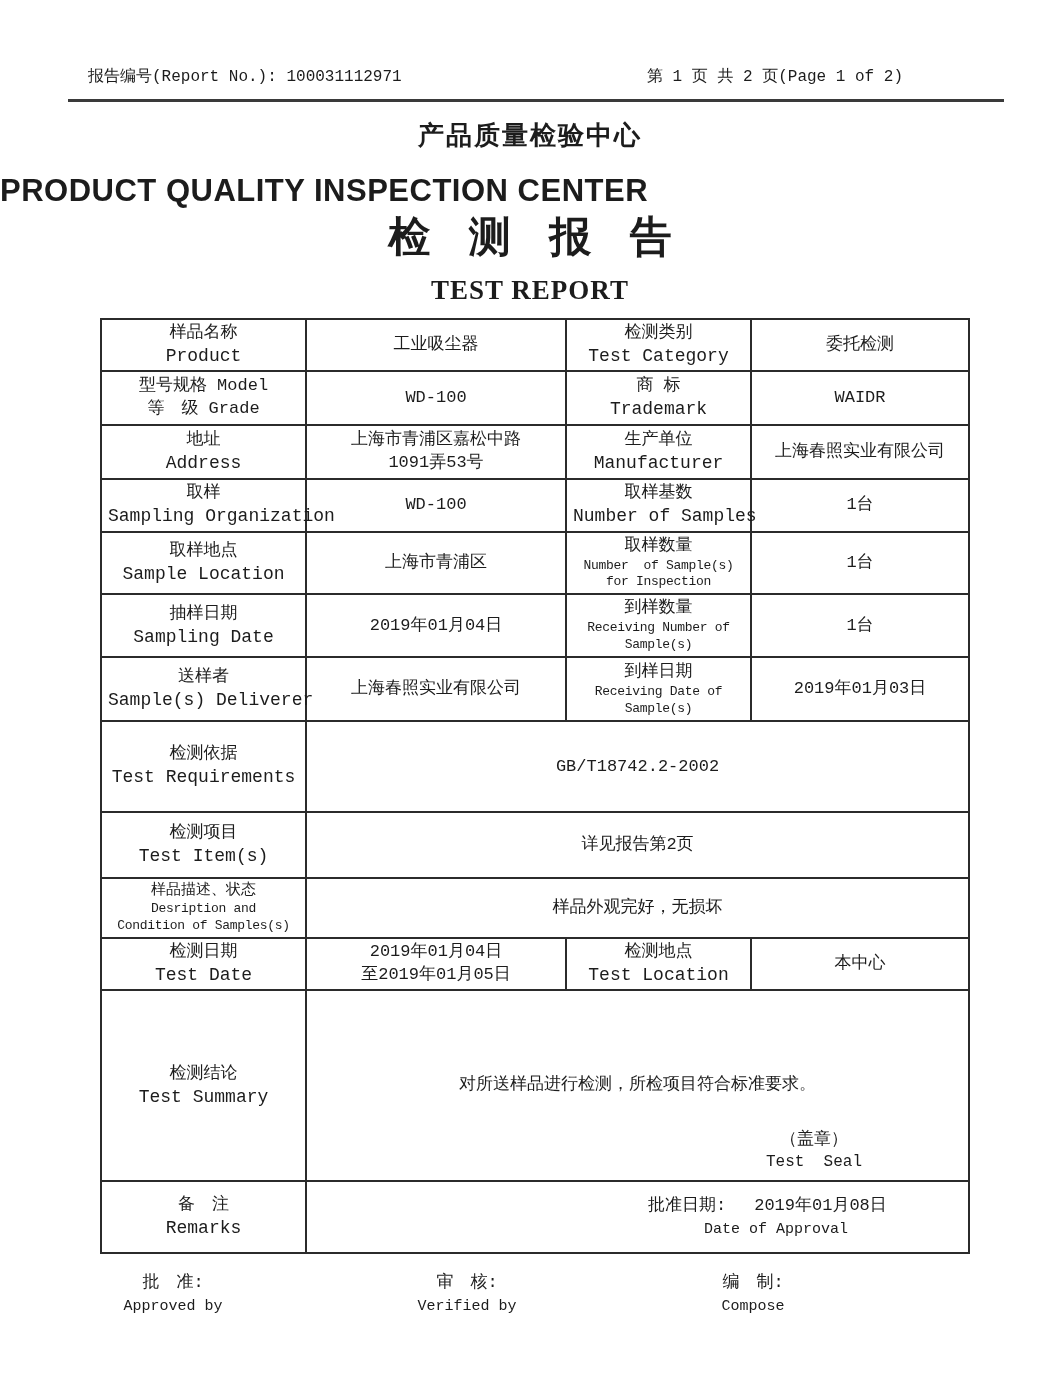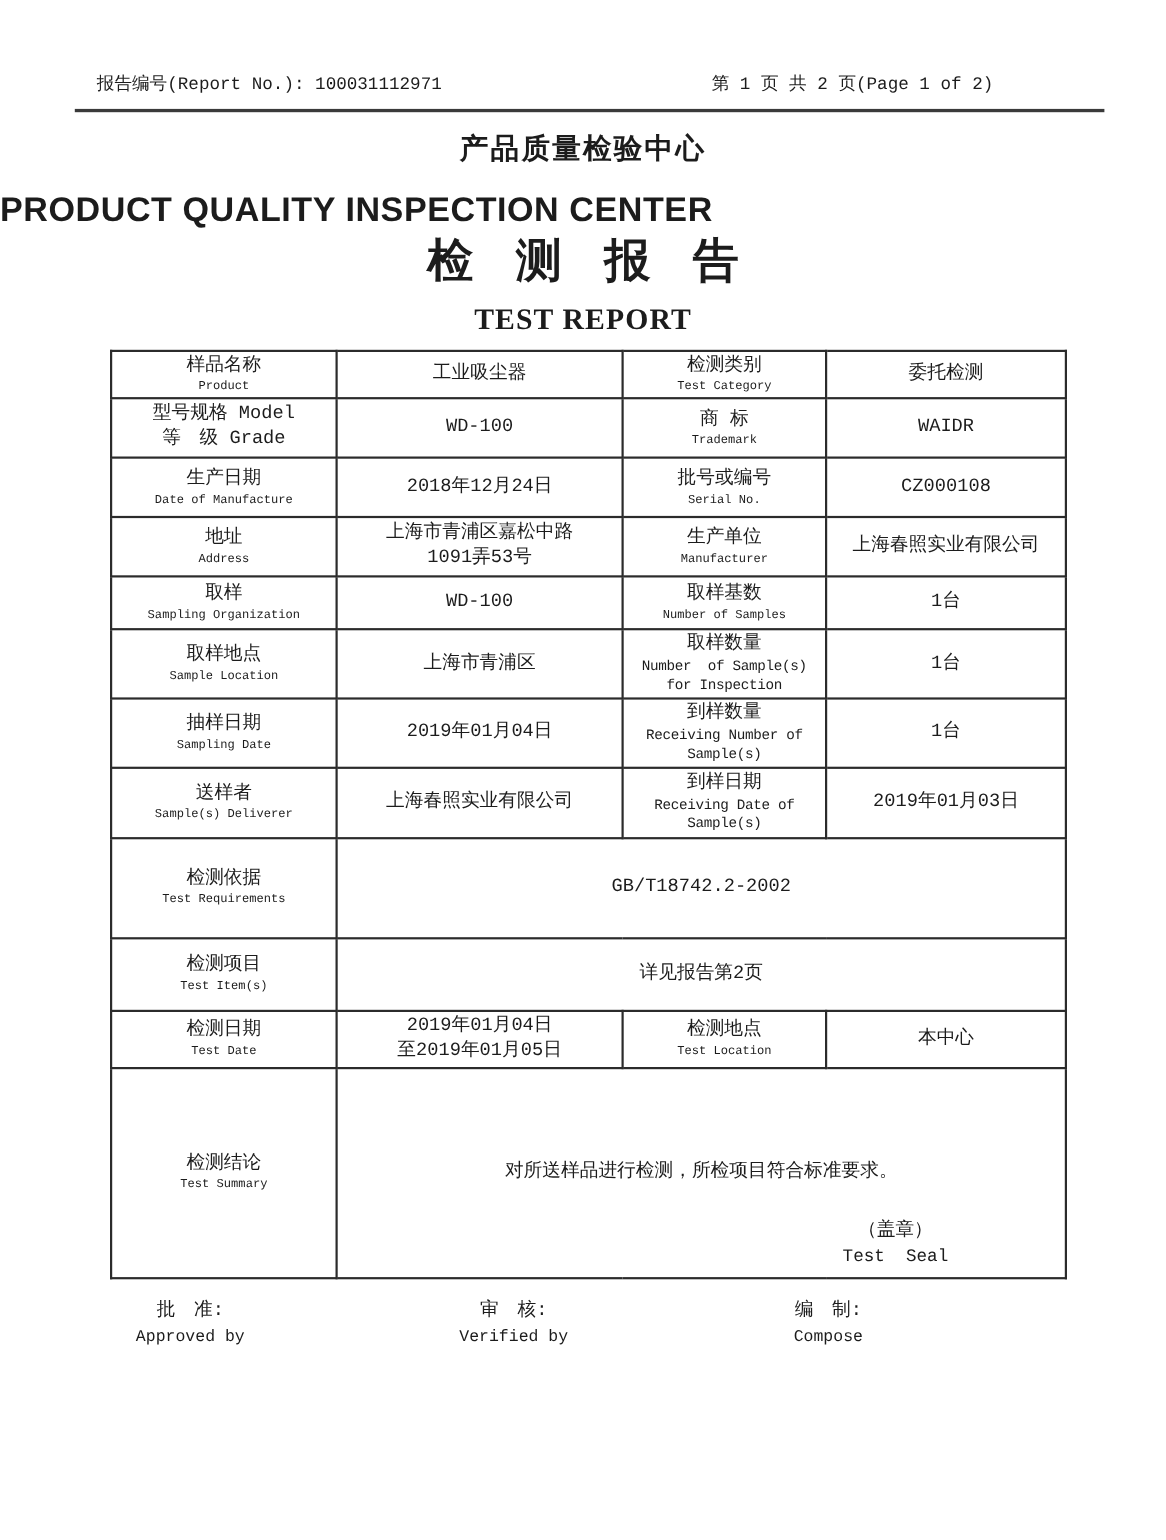--- a/index.html
+++ b/index.html
@@ -47,21 +47,21 @@
     border-collapse: collapse; table-layout: fixed;
     width: 868px; margin: 12px 0 0 100px;
   }
   table.report td {
     border: 2px solid #2b2b2b;
     text-align: center; vertical-align: middle;
     padding: 2px 6px;
     font-size: 17px; line-height: 1.3;
   }
   .zh { font-size: 17px; line-height: 1.35; white-space: pre; }
-  .en { font-size: 11px; line-height: 1.3; white-space: pre; }
+  .en { font-size: 18px; line-height: 1.3; white-space: pre; }
   .en.tight { font-size: 13px; letter-spacing: -0.3px; }
   td.val-left { text-align: left; padding-left: 26px; }
   td.req-val  { text-align: left; padding-left: 58px; border-radius: 32px; }
   td.summary-cell {
     position: relative; vertical-align: top; text-align: left;
     padding: 46px 10px 8px 26px;
   }
   .seal {
     position: absolute; right: 106px; bottom: 8px;
     text-align: center;
@@ -124,32 +124,20 @@
     </td>
     <td>WD-100</td>
     <td>
       <div class="zh">商 标</div>
       <div class="en">Trademark</div>
     </td>
     <td>WAIDR</td>
   </tr>
   <tr style="height:54px">
     <td>
-      <div class="zh">生产日期</div>
-      <div class="en">Date of Manufacture</div>
-    </td>
-    <td>2018年12月24日</td>
-    <td>
-      <div class="zh">批号或编号</div>
-      <div class="en">Serial No.</div>
-    </td>
-    <td>CZ000108</td>
-  </tr>
-  <tr style="height:54px">
-    <td>
       <div class="zh">地址</div>
       <div class="en">Address</div>
     </td>
     <td class="val-left">
       <div class="zh">上海市青浦区嘉松中路</div>
       <div class="zh">1091弄53号</div>
     </td>
     <td>
       <div class="zh">生产单位</div>
       <div class="en">Manufacturer</div>
@@ -213,20 +201,28 @@
       <div class="en">Test Requirements</div>
     </td>
     <td class="req-val" colspan="3">GB/T18742.2-2002</td>
   </tr>
   <tr style="height:66px">
     <td>
       <div class="zh">检测项目</div>
       <div class="en">Test Item(s)</div>
     </td>
     <td colspan="3">详见报告第2页</td>
+  </tr>
+  <tr style="height:52px">
+    <td>
+      <div class="zh" style="font-size:15px">样品描述、状态</div>
+      <div class="en tight">Desription and</div>
+      <div class="en tight">Condition of Samples(s)</div>
+    </td>
+    <td colspan="3">样品外观完好，无损坏</td>
   </tr>
   <tr style="height:52px">
     <td>
       <div class="zh">检测日期</div>
       <div class="en">Test Date</div>
     </td>
     <td>
       <div class="zh">2019年01月04日</div>
       <div class="zh">至2019年01月05日</div>
     </td>
@@ -239,20 +235,36 @@
   <tr style="height:191px">
     <td class="label-raised">
       <div class="zh">检测结论</div>
       <div class="en">Test Summary</div>
     </td>
     <td class="summary-cell" colspan="3">
       <div class="zh">对所送样品进行检测，所检项目符合标准要求。</div>
       <div class="seal">
         <div class="zh">（盖章）</div>
         <div class="en">Test  Seal</div>
+      </div>
+    </td>
+  </tr>
+  <tr style="height:72px">
+    <td>
+      <div class="zh">备　注</div>
+      <div class="en">Remarks</div>
+    </td>
+    <td class="remarks-val" colspan="3">
+      <div class="approval">
+        <div class="approval-line1">
+          <span class="zh">批准日期:</span>
+          <span class="approval-gap"></span>
+          <span class="zh">2019年01月08日</span>
+        </div>
+        <div class="approval-line2 en">Date of Approval</div>
       </div>
     </td>
   </tr>
   </tbody>
 </table>
 
 <div class="sign-row">
   <div class="sign-block sign-approved">
     <div class="zh">批　准:</div>
     <div class="en">Approved by</div>

